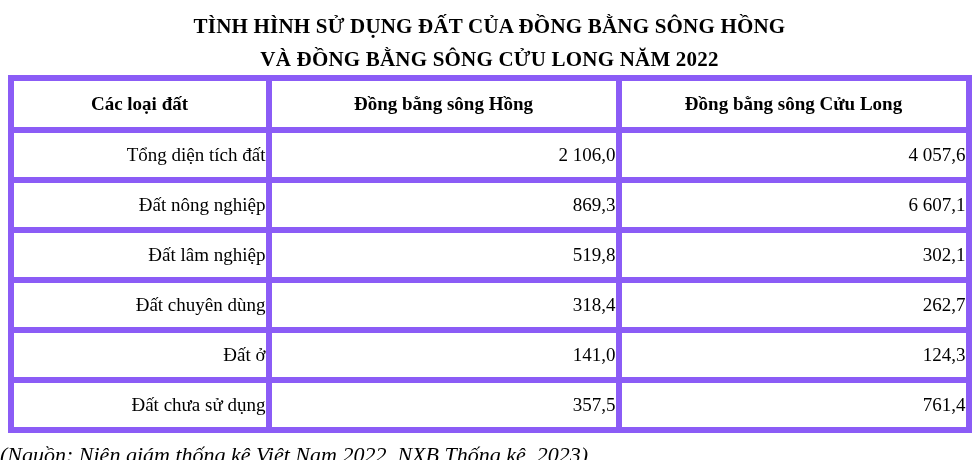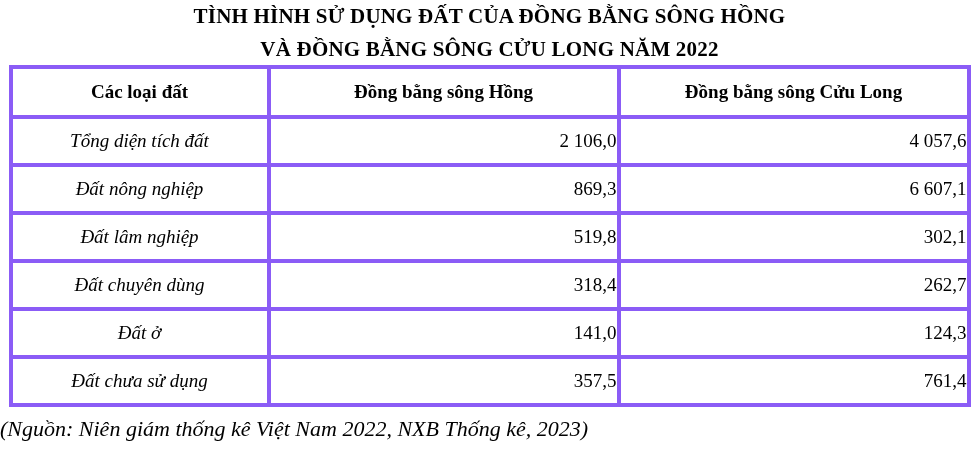--- a/index.html
+++ b/index.html
@@ -17,20 +17,21 @@
   }
   .page {
     width: 979px;
     height: 460px;
     box-sizing: border-box;
     padding: 0;
     position: relative;
   }
   .title-block {
     text-align: center;
+    padding-top: 10px;
   }
   .title-line {
     font-size: 21px;
     font-weight: bold;
     letter-spacing: 0.2px;
     line-height: 1.55;
   }
   .unit-line {
     text-align: right;
     font-style: italic;
@@ -39,37 +40,36 @@
     padding-top: 10px;
     padding-bottom: 6px;
   }
   table.data-table {
     border-collapse: collapse;
     width: 958px;
     margin: 0 auto;
     table-layout: fixed;
   }
   table.data-table td, table.data-table th {
-    border: 4px solid #8b5cf6;
+    border: 6px solid #8b5cf6;
     padding: 0;
     vertical-align: middle;
   }
   .hdr-cell {
     text-align: center;
     font-weight: bold;
     font-size: 19px;
     height: 46px;
     padding: 0 6px;
   }
   .row-label {
-    text-align: center;
+    text-align: right;
     font-size: 19px;
     height: 44px;
     padding-left: 12px;
-    font-style: italic;
   }
   .row-value {
     text-align: right;
     font-size: 19px;
     height: 44px;
   }
   col.c1 { width: 258px; }
   col.c2 { width: 350px; }
   col.c3 { width: 350px; }
   .source-line {

